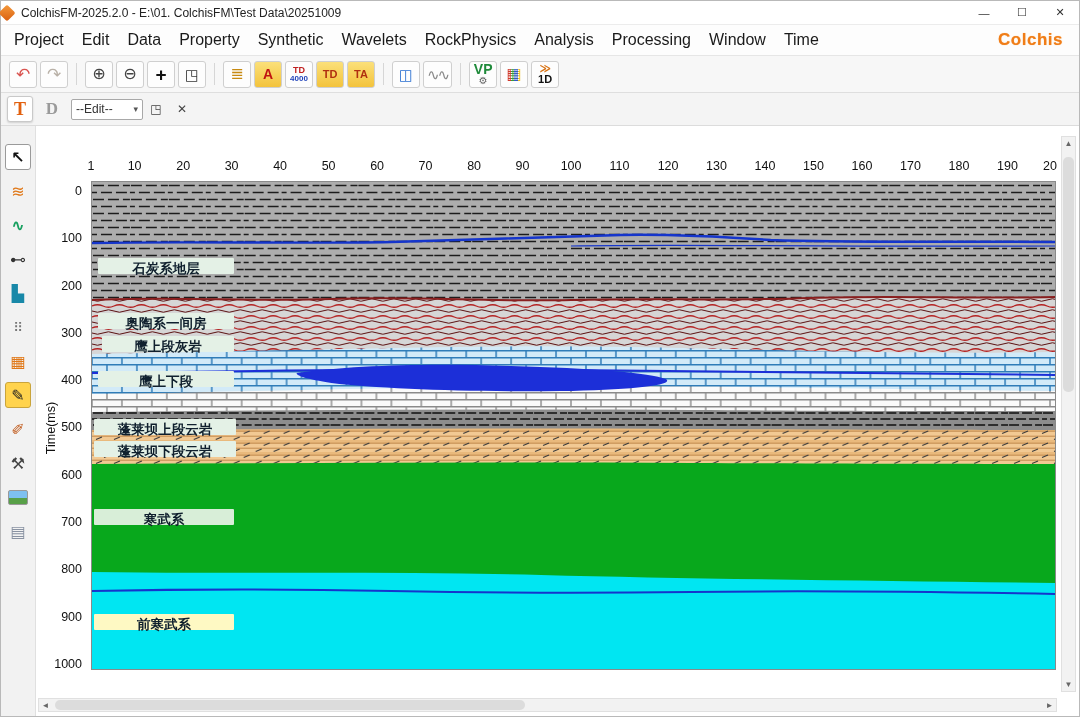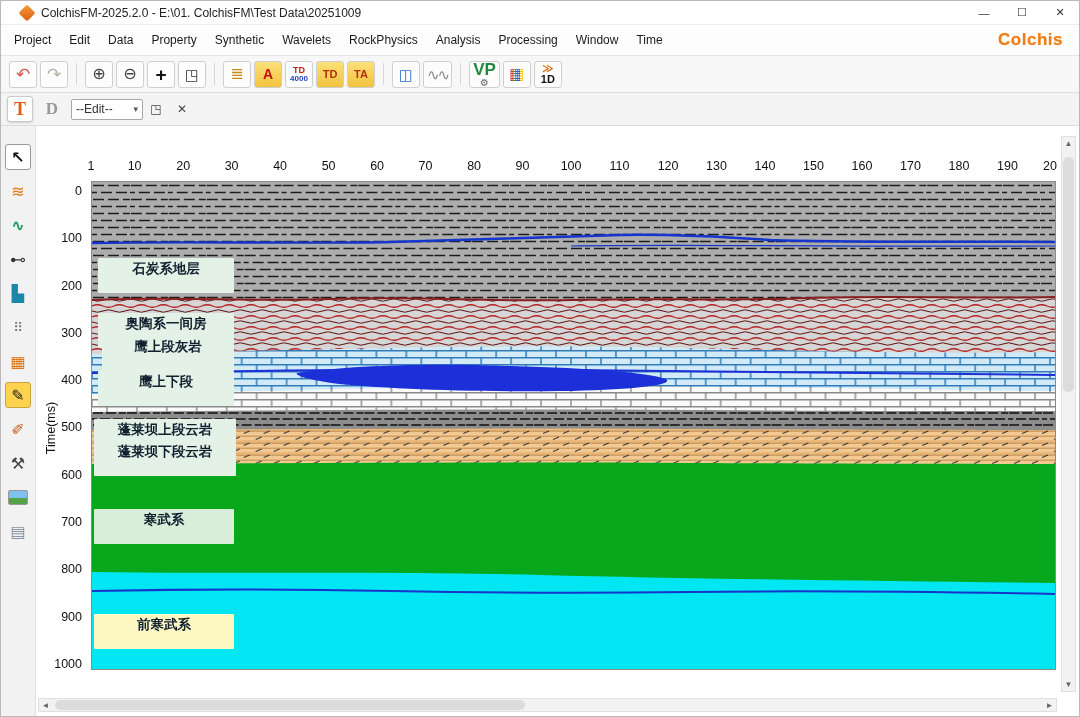--- a/index.html
+++ b/index.html
@@ -1,29 +1,29 @@
 <!DOCTYPE html>
 <html><head>
 <meta charset="utf-8">
 <style>
   * { box-sizing: border-box; margin: 0; padding: 0; }
   html,body { width:1080px; height:717px; }
   body { font-family:"Liberation Sans","DejaVu Sans",sans-serif; background:#fff; color:#1a1a1a; overflow:hidden; }
   .window { position:relative; width:1080px; height:717px; border:1px solid #b9b9b9; background:#fff; display:flex; flex-direction:column; }
 
   
-  .titlebar { height:24px; background:#ffffff; display:flex; align-items:center; padding-left:20px; font-size:12px; border-bottom:1px solid #ececec; flex:0 0 auto; }
+  .titlebar { height:24px; background:#ffffff; display:flex; align-items:center; padding-left:0; font-size:12px; border-bottom:1px solid #ececec; flex:0 0 auto; }
   .app-icon { width:12px; height:12px; background:linear-gradient(135deg,#f59a3c,#d95f10); transform:rotate(45deg); border-radius:2px; margin-right:8px; flex:0 0 auto; }
   .title-text { color:#222; }
   .win-controls { margin-left:auto; display:flex; height:100%; }
   .win-btn { width:38px; height:100%; display:flex; align-items:center; justify-content:center; font-size:11px; color:#333; cursor:default; }
 
   
   .menubar { height:31px; background:#fdfdfd; display:flex; align-items:center; padding-left:4px; border-bottom:1px solid #e6e6e6; flex:0 0 auto; }
-  .menu-item { padding:0 9px; font-size:12px; color:#1a1a1a; line-height:30px; }
+  .menu-item { padding:0 9px; font-size:16px; color:#1a1a1a; line-height:30px; }
   .brand { margin-left:auto; margin-right:16px; color:#f07d18; font-weight:bold; font-size:17px; letter-spacing:.5px; text-shadow:0 0 1px #f8b46e; }
 
   
   .toolbar { height:37px; background:#f7f7f7; border-bottom:1px solid #dedede; display:flex; align-items:center; padding-left:8px; gap:3px; flex:0 0 auto; }
   .tb-btn { min-width:28px; height:27px; background:#fdfdfd; border:1px solid #cfcfcf; border-radius:3px; display:flex; flex-direction:column; align-items:center; justify-content:center; line-height:1; padding:0 3px; }
   .tb-btn .g { font-size:15px; }
   .tb-btn .x { font-size:8px; font-weight:bold; }
   .sep { width:1px; height:22px; background:#d6d6d6; margin:0 5px; }
   .i-undo .g { color:#d9534f; font-size:17px; }
   .i-redo .g { color:#b9b1a7; font-size:17px; }
@@ -32,21 +32,21 @@
   .i-capture .g { color:#333; font-size:15px; }
   .i-order .g { color:#c78a12; font-size:16px; }
   .i-fontscale { background:linear-gradient(#fbe07a,#f3c33c); }
   .i-fontscale .g { color:#c01212; font-weight:bold; font-size:14px; }
   .i-tdavg .g { color:#c02020; font-weight:bold; font-size:9px; }
   .i-tdavg .x { color:#2244bb; }
   .i-td,.i-ta { background:linear-gradient(#fbe07a,#f3c33c); }
   .i-td .g,.i-ta .g { color:#b03010; font-weight:bold; font-size:11px; }
   .i-panel .g { color:#2a6fd0; font-size:15px; }
   .i-wiggle .g { color:#8a8a8a; font-size:15px; letter-spacing:-2px; }
-  .i-vp .g { color:#1f8a3a; font-weight:bold; font-size:17px; }
+  .i-vp .g { color:#1f8a3a; font-weight:bold; font-size:14px; }
   .i-vp .x { color:#666; font-size:10px; }
   .i-grid .g { background:linear-gradient(90deg,#d03a2c 0 25%,#3a9a3a 0 50%,#3359c2 0 75%,#f0c020 0 100%); color:transparent; -webkit-background-clip:text; background-clip:text; font-size:16px; }
   .i-oned .g { color:#111; font-weight:bold; font-size:11px; }
   .i-oned .x { color:#d87010; font-size:11px; }
 
   
   .tabrow { height:33px; background:#f4f4f4; border-bottom:1px solid #dcdcdc; display:flex; align-items:center; padding:0 6px; flex:0 0 auto; }
   .tab { width:26px; height:26px; display:flex; align-items:center; justify-content:center; font-weight:bold; border-radius:3px; margin-right:6px; }
   .tab-t { color:#e2600e; font-size:18px; background:#fff; border:1px solid #c9c9c9; box-shadow:0 1px 2px rgba(0,0,0,.15); font-family:"Liberation Serif","DejaVu Serif",serif; }
   .tab-d { color:#9a9a9a; font-size:17px; font-family:"Liberation Serif","DejaVu Serif",serif; }
@@ -77,21 +77,21 @@
   
   .plot-wrap { position:relative; flex:1 1 auto; background:#fff; }
   .ylabel { position:absolute; left:-25px; top:295px; width:80px; text-align:center; transform:rotate(-90deg); font-size:12.5px; color:#111; }
   .xticks { position:absolute; left:55px; top:33px; width:965px; height:18px; font-size:12.5px; color:#111; }
   .xticks span { position:absolute; transform:translateX(-50%); white-space:nowrap; }
   .xticks .last { transform:none; right:-1px; }
   .yticks { position:absolute; left:10px; top:55px; width:40px; height:489px; font-size:12.5px; color:#111; }
   .yticks span { position:absolute; right:4px; height:14px; line-height:14px; }
   .plot-box { position:absolute; left:55px; top:55px; width:965px; height:489px; border:1px solid #8a8a8a; background:#fff; overflow:hidden; }
   .plot-box svg { display:block; width:100%; height:100%; }
-  .geo-label { position:absolute; text-align:center; font-weight:bold; font-size:13.5px; color:#10202e; background:#e4f1e6; height:35px; line-height:21px; border-radius:1px; }
+  .geo-label { position:absolute; text-align:center; font-weight:bold; font-size:13.5px; color:#10202e; background:#e4f1e6; height:16px; line-height:21px; border-radius:1px; }
 
   
   .vscroll { position:absolute; right:3px; top:10px; bottom:24px; width:15px; background:#f2f2f2; border:1px solid #e0e0e0; }
   .vscroll .arrow { position:absolute; left:0; width:13px; height:13px; font-size:8px; color:#666; display:flex; align-items:center; justify-content:center; }
   .vscroll .up { top:0; } .vscroll .down { bottom:0; }
   .vscroll .thumb { position:absolute; left:1px; width:11px; top:20px; height:235px; background:#dcdcdc; border-radius:5px; }
   .hscroll { position:absolute; left:2px; right:22px; bottom:4px; height:14px; background:#f2f2f2; border:1px solid #e0e0e0; }
   .hscroll .arrow { position:absolute; top:0; width:13px; height:12px; font-size:8px; color:#666; display:flex; align-items:center; justify-content:center; }
   .hscroll .left { left:0; } .hscroll .right { right:0; }
   .hscroll .thumb { position:absolute; top:1px; height:10px; left:16px; width:470px; background:#dcdcdc; border-radius:5px; }

